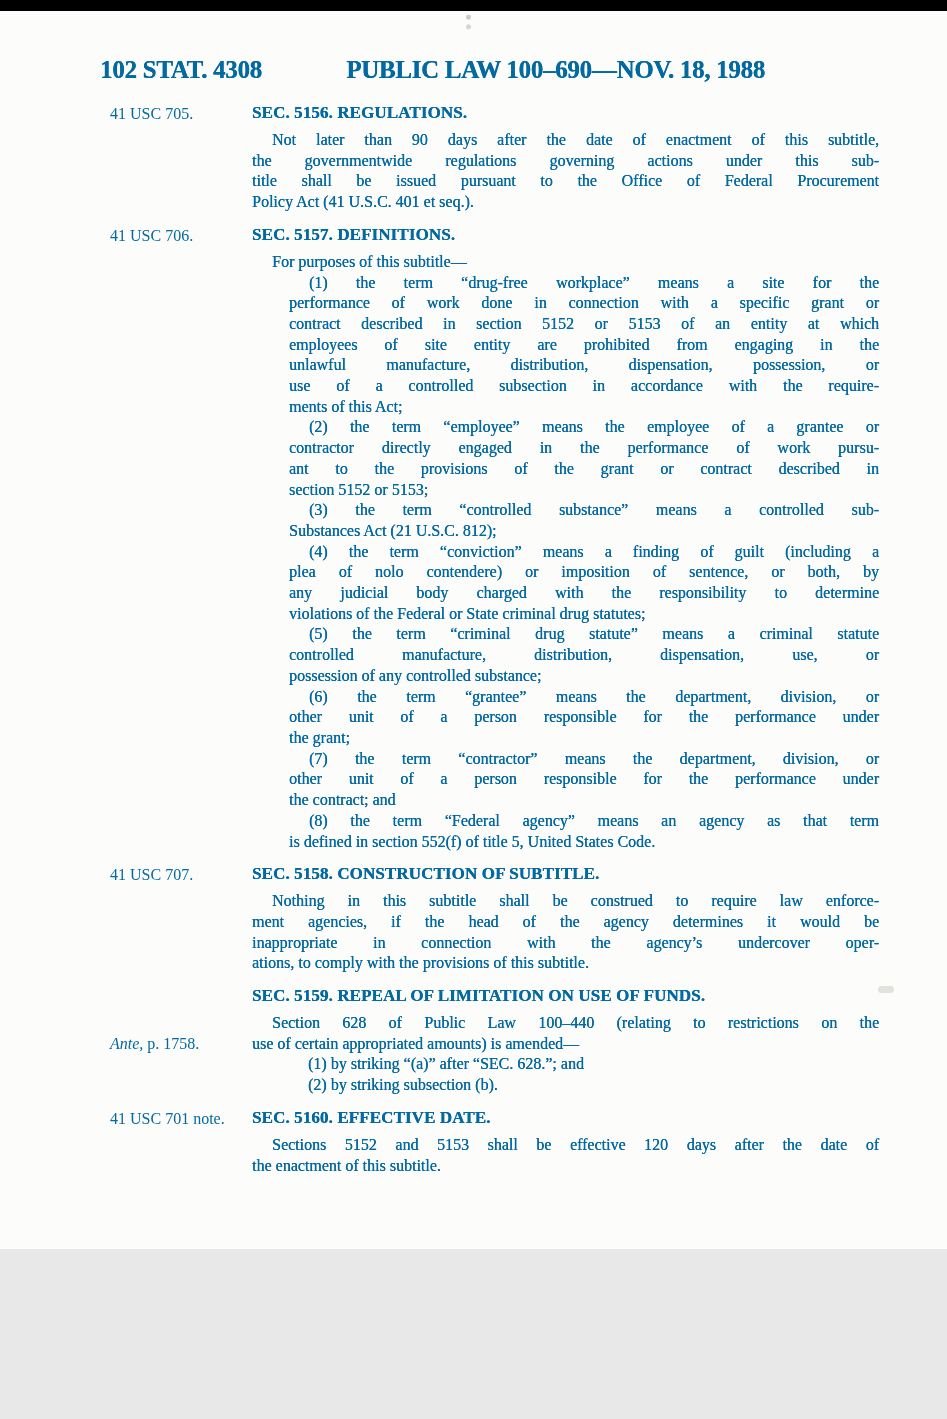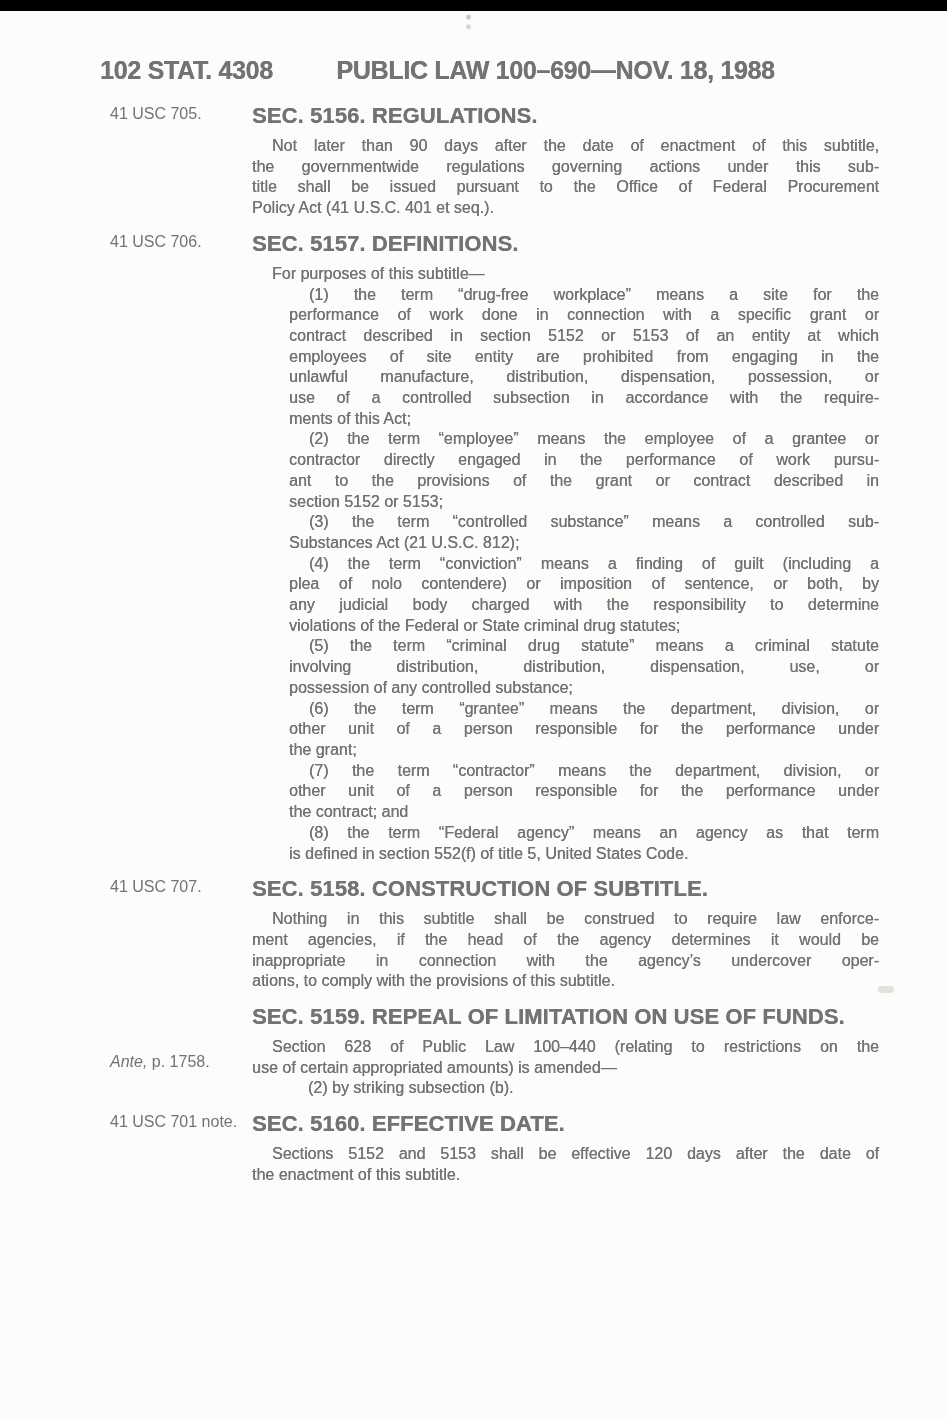--- a/index.html
+++ b/index.html
@@ -1,23 +1,23 @@
 <!DOCTYPE html>
 <html><head>
 <meta charset="utf-8">
 <style>
   html, body { margin: 0; padding: 0; background: #e8e8e8; }
   .page {
     position: relative;
     width: 947px;
-    height: 1419px;
+    height: 1249px;
     background: #fcfcfb;
     overflow: hidden;
-    font-family: Liberation Sans, sans-serif;
-    color: #737373;
+    font-family: Liberation Serif, serif;
+    color: #0369a1;
   }
   .topbar {
     position: absolute;
     top: 0; left: 0;
     width: 100%; height: 11px;
     background: #000000;
   }
   .top-smudge {
     position: absolute;
     left: 466px; top: 14px;
@@ -48,21 +48,21 @@
 
   .content {
     position: absolute;
     top: 103px; left: 252px;
     width: 627px;
   }
   .sec { position: relative; margin-top: 12px; }
   .sec:first-child { margin-top: 0; }
   .sec-heading {
     margin: 0 0 7px 0;
-    font-size: 22px;
+    font-size: 17px;
     font-weight: bold;
     letter-spacing: 0.1px;
     text-shadow: 0.3px 0 0 currentColor;
     white-space: nowrap;
   }
   .margin-note {
     position: absolute;
     left: -142px; top: 2px;
     width: 138px;
     font-size: 16px;
@@ -138,21 +138,21 @@
           <div class="line">Substances Act (21 U.S.C. 812);</div>
         </div>
         <div class="para sub">
           <div class="line first just">(4) the term “conviction” means a finding of guilt (including a</div>
           <div class="line just">plea of nolo contendere) or imposition of sentence, or both, by</div>
           <div class="line just">any judicial body charged with the responsibility to determine</div>
           <div class="line">violations of the Federal or State criminal drug statutes;</div>
         </div>
         <div class="para sub">
           <div class="line first just">(5) the term “criminal drug statute” means a criminal statute</div>
-          <div class="line just">involving distribution, distribution, dispensation, use, or</div>
+          <div class="line just">controlled manufacture, distribution, dispensation, use, or</div>
           <div class="line">possession of any controlled substance;</div>
         </div>
         <div class="para sub">
           <div class="line first just">(6) the term “grantee” means the department, division, or</div>
           <div class="line just">other unit of a person responsible for the performance under</div>
           <div class="line">the grant;</div>
         </div>
         <div class="para sub">
           <div class="line first just">(7) the term “contractor” means the department, division, or</div>
           <div class="line just">other unit of a person responsible for the performance under</div>
@@ -174,20 +174,23 @@
         </div>
       </section>
       <section class="sec">
         <div class="margin-note align-low"><em>Ante,</em> p. 1758.</div>
         <h2 class="sec-heading">SEC. 5159. REPEAL OF LIMITATION ON USE OF FUNDS.</h2>
         <div class="para body">
           <div class="line first just">Section 628 of Public Law 100–440 (relating to restrictions on the</div>
           <div class="line">use of certain appropriated amounts) is amended—</div>
         </div>
         <div class="para item">
+          <div class="line first">(1) by striking “(a)” after “SEC. 628.”; and</div>
+        </div>
+        <div class="para item">
           <div class="line first">(2) by striking subsection (b).</div>
         </div>
       </section>
       <section class="sec">
         <div class="margin-note">41 USC 701 note.</div>
         <h2 class="sec-heading">SEC. 5160. EFFECTIVE DATE.</h2>
         <div class="para body">
           <div class="line first just">Sections 5152 and 5153 shall be effective 120 days after the date of</div>
           <div class="line">the enactment of this subtitle.</div>
         </div>

